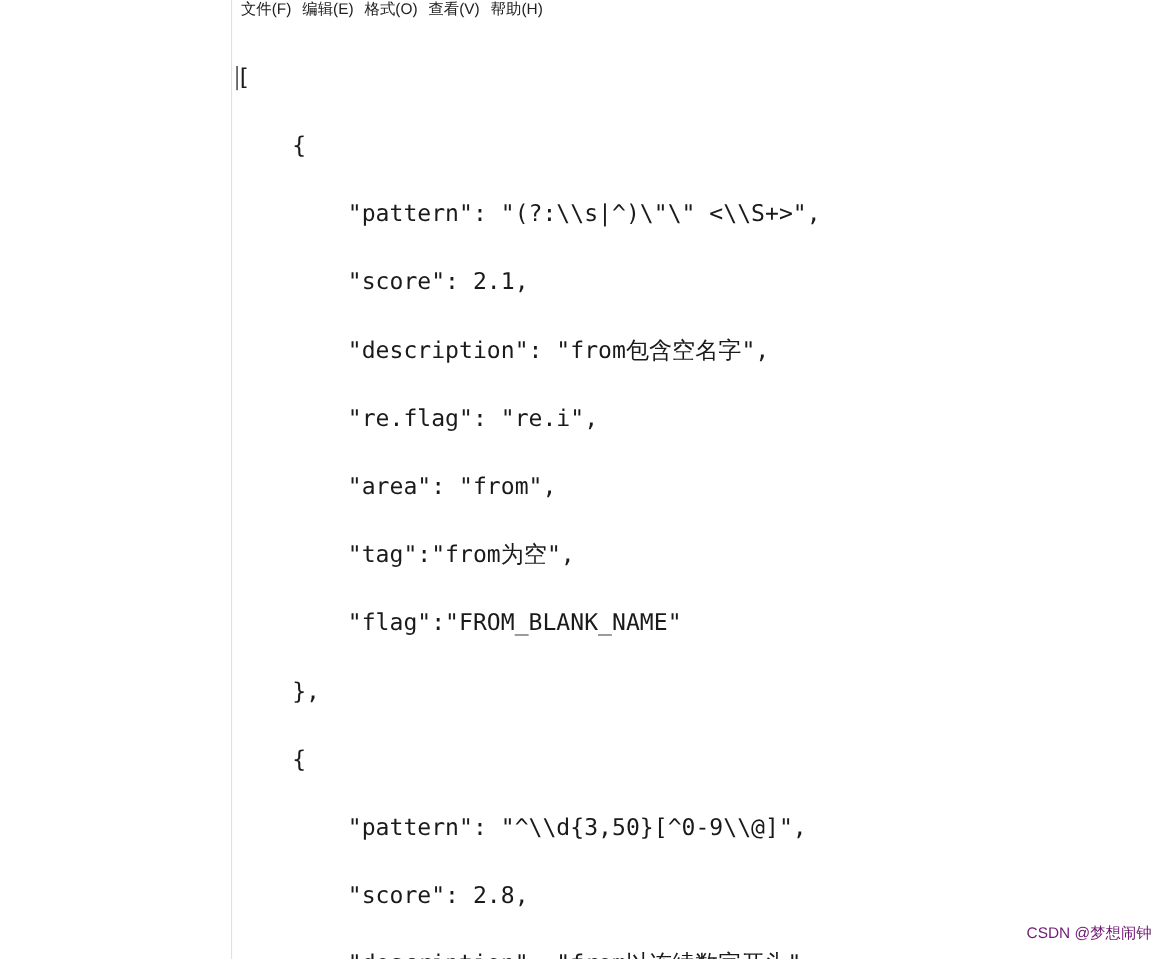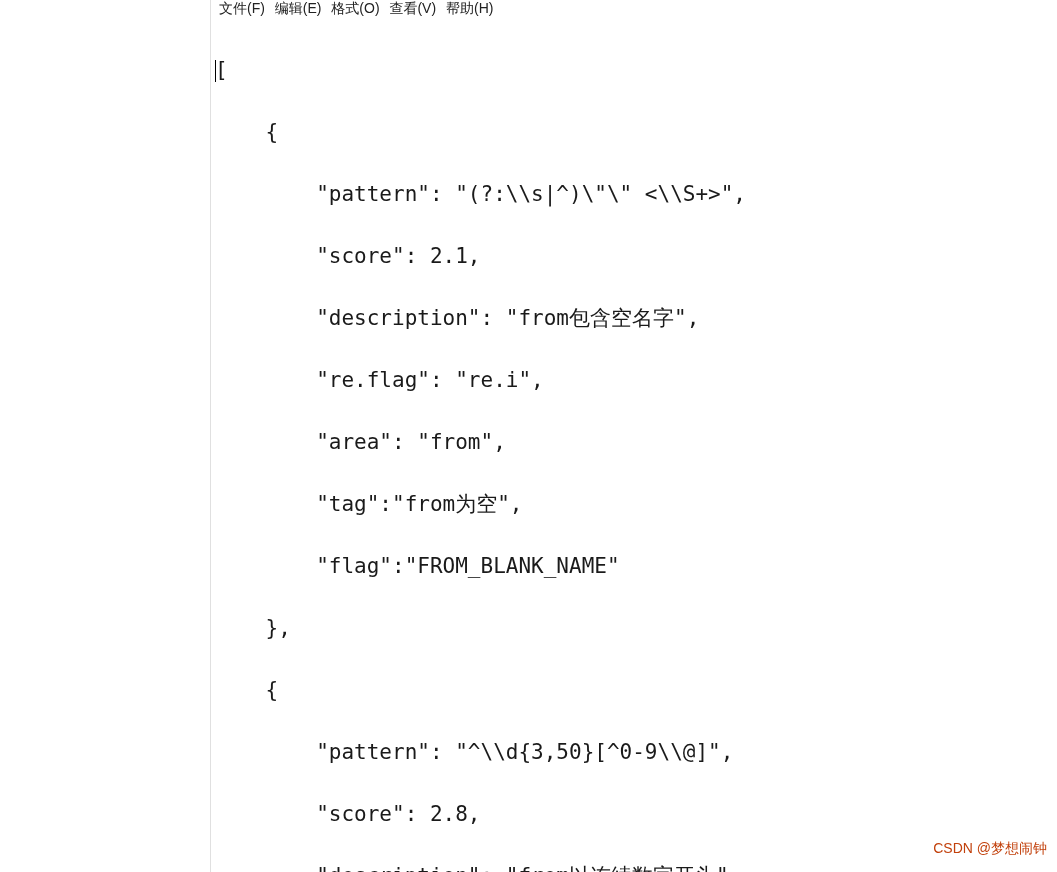--- a/index.html
+++ b/index.html
@@ -59,21 +59,21 @@
       height: 22px;
       background: #000;
       vertical-align: text-bottom;
       margin-right: -1px;
     }
     .watermark {
       position: absolute;
       right: 10px;
       bottom: 14px;
       font-size: 14px;
-      color: #c2410c;
+      color: #701a75;
       font-family: "Microsoft YaHei", sans-serif;
       text-align: right;
     }
     .code-line {
       display: block;
     }
   </style>
 </head>
 <body>
 

